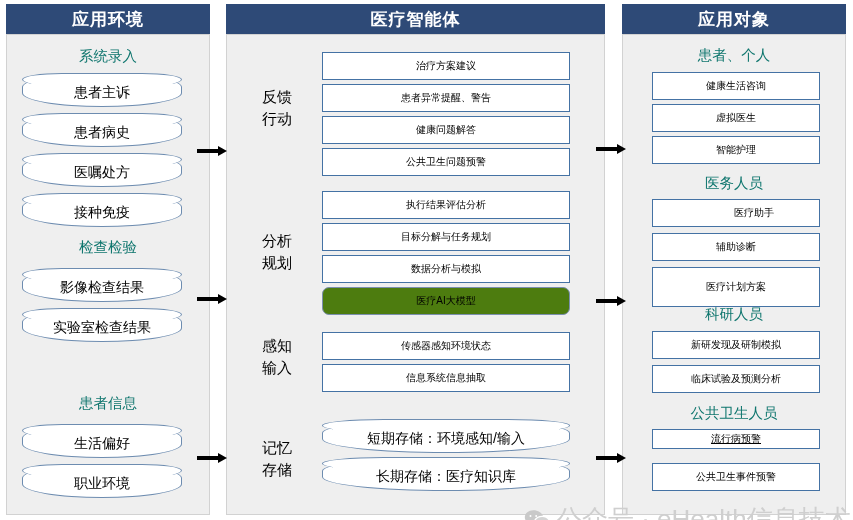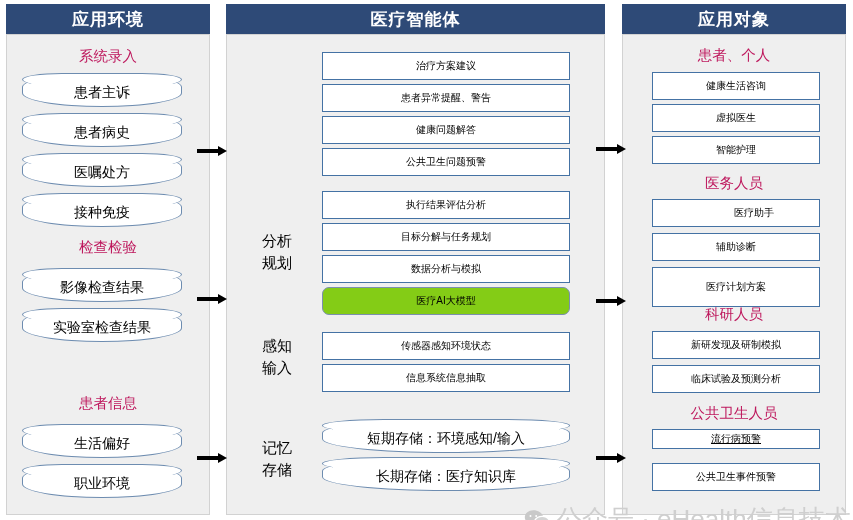--- a/index.html
+++ b/index.html
@@ -22,34 +22,34 @@
   }
   #panel-env{left:6px;top:34px;width:204px;height:481px;}
   #header-env{left:6px;top:4px;width:204px;height:30px;}
   #panel-agent{left:226px;top:34px;width:379px;height:481px;}
   #header-agent{left:226px;top:4px;width:379px;height:30px;}
   #panel-target{left:622px;top:34px;width:224px;height:481px;}
   #header-target{left:622px;top:4px;width:224px;height:30px;}
 
   
   .group-caption{
-    position:absolute;font-size:14.5px;color:#be185d;
+    position:absolute;font-size:14.5px;color:#0f766e;
     text-align:center;white-space:nowrap;
     display:flex;align-items:center;justify-content:center;
   }
 
   
   .box{
     position:absolute;box-sizing:border-box;
     background:#ffffff;border:1px solid #4472a4;
     display:flex;align-items:center;justify-content:center;
     font-size:10px;color:#000;white-space:nowrap;
   }
   .box.highlight{
-    background:#84cc16;border:1px solid #7b8fae;border-radius:7px;
+    background:#4d7c0f;border:1px solid #7b8fae;border-radius:7px;
     font-family:"Liberation Sans","DejaVu Sans",sans-serif;
   }
 
   
   .cyl{
     position:absolute;box-sizing:border-box;
     background:#ffffff;
     border:1px solid #6d8cb0;
     border-radius:50%/14px;
     display:flex;align-items:center;justify-content:center;
@@ -124,20 +124,24 @@
   <div class="cyl" style="left:22px;top:424px;width:160px;height:34px;">
     <span class="cyl-label">生活偏好</span>
     </div>
   <div class="cyl" style="left:22px;top:464px;width:160px;height:34px;">
     <span class="cyl-label">职业环境</span>
     </div>
 
   <div class="panel-header" id="header-agent">医疗智能体</div>
   <div class="panel" id="panel-agent"></div>
 
+  <div class="side-label" style="left:246px;top:86px;width:62px;">
+    <div>反馈</div>
+    <div>行动</div>
+  </div>
   <div class="box" style="left:322px;top:52px;width:248px;height:28px;">治疗方案建议</div>
   <div class="box" style="left:322px;top:84px;width:248px;height:28px;">患者异常提醒、警告</div>
   <div class="box" style="left:322px;top:116px;width:248px;height:28px;">健康问题解答</div>
   <div class="box" style="left:322px;top:148px;width:248px;height:28px;">公共卫生问题预警</div>
 
   <div class="side-label" style="left:246px;top:230px;width:62px;">
     <div>分析</div>
     <div>规划</div>
   </div>
   <div class="box" style="left:322px;top:191px;width:248px;height:28px;font-family:Liberation Mono, monospace;">执行结果评估分析</div>

